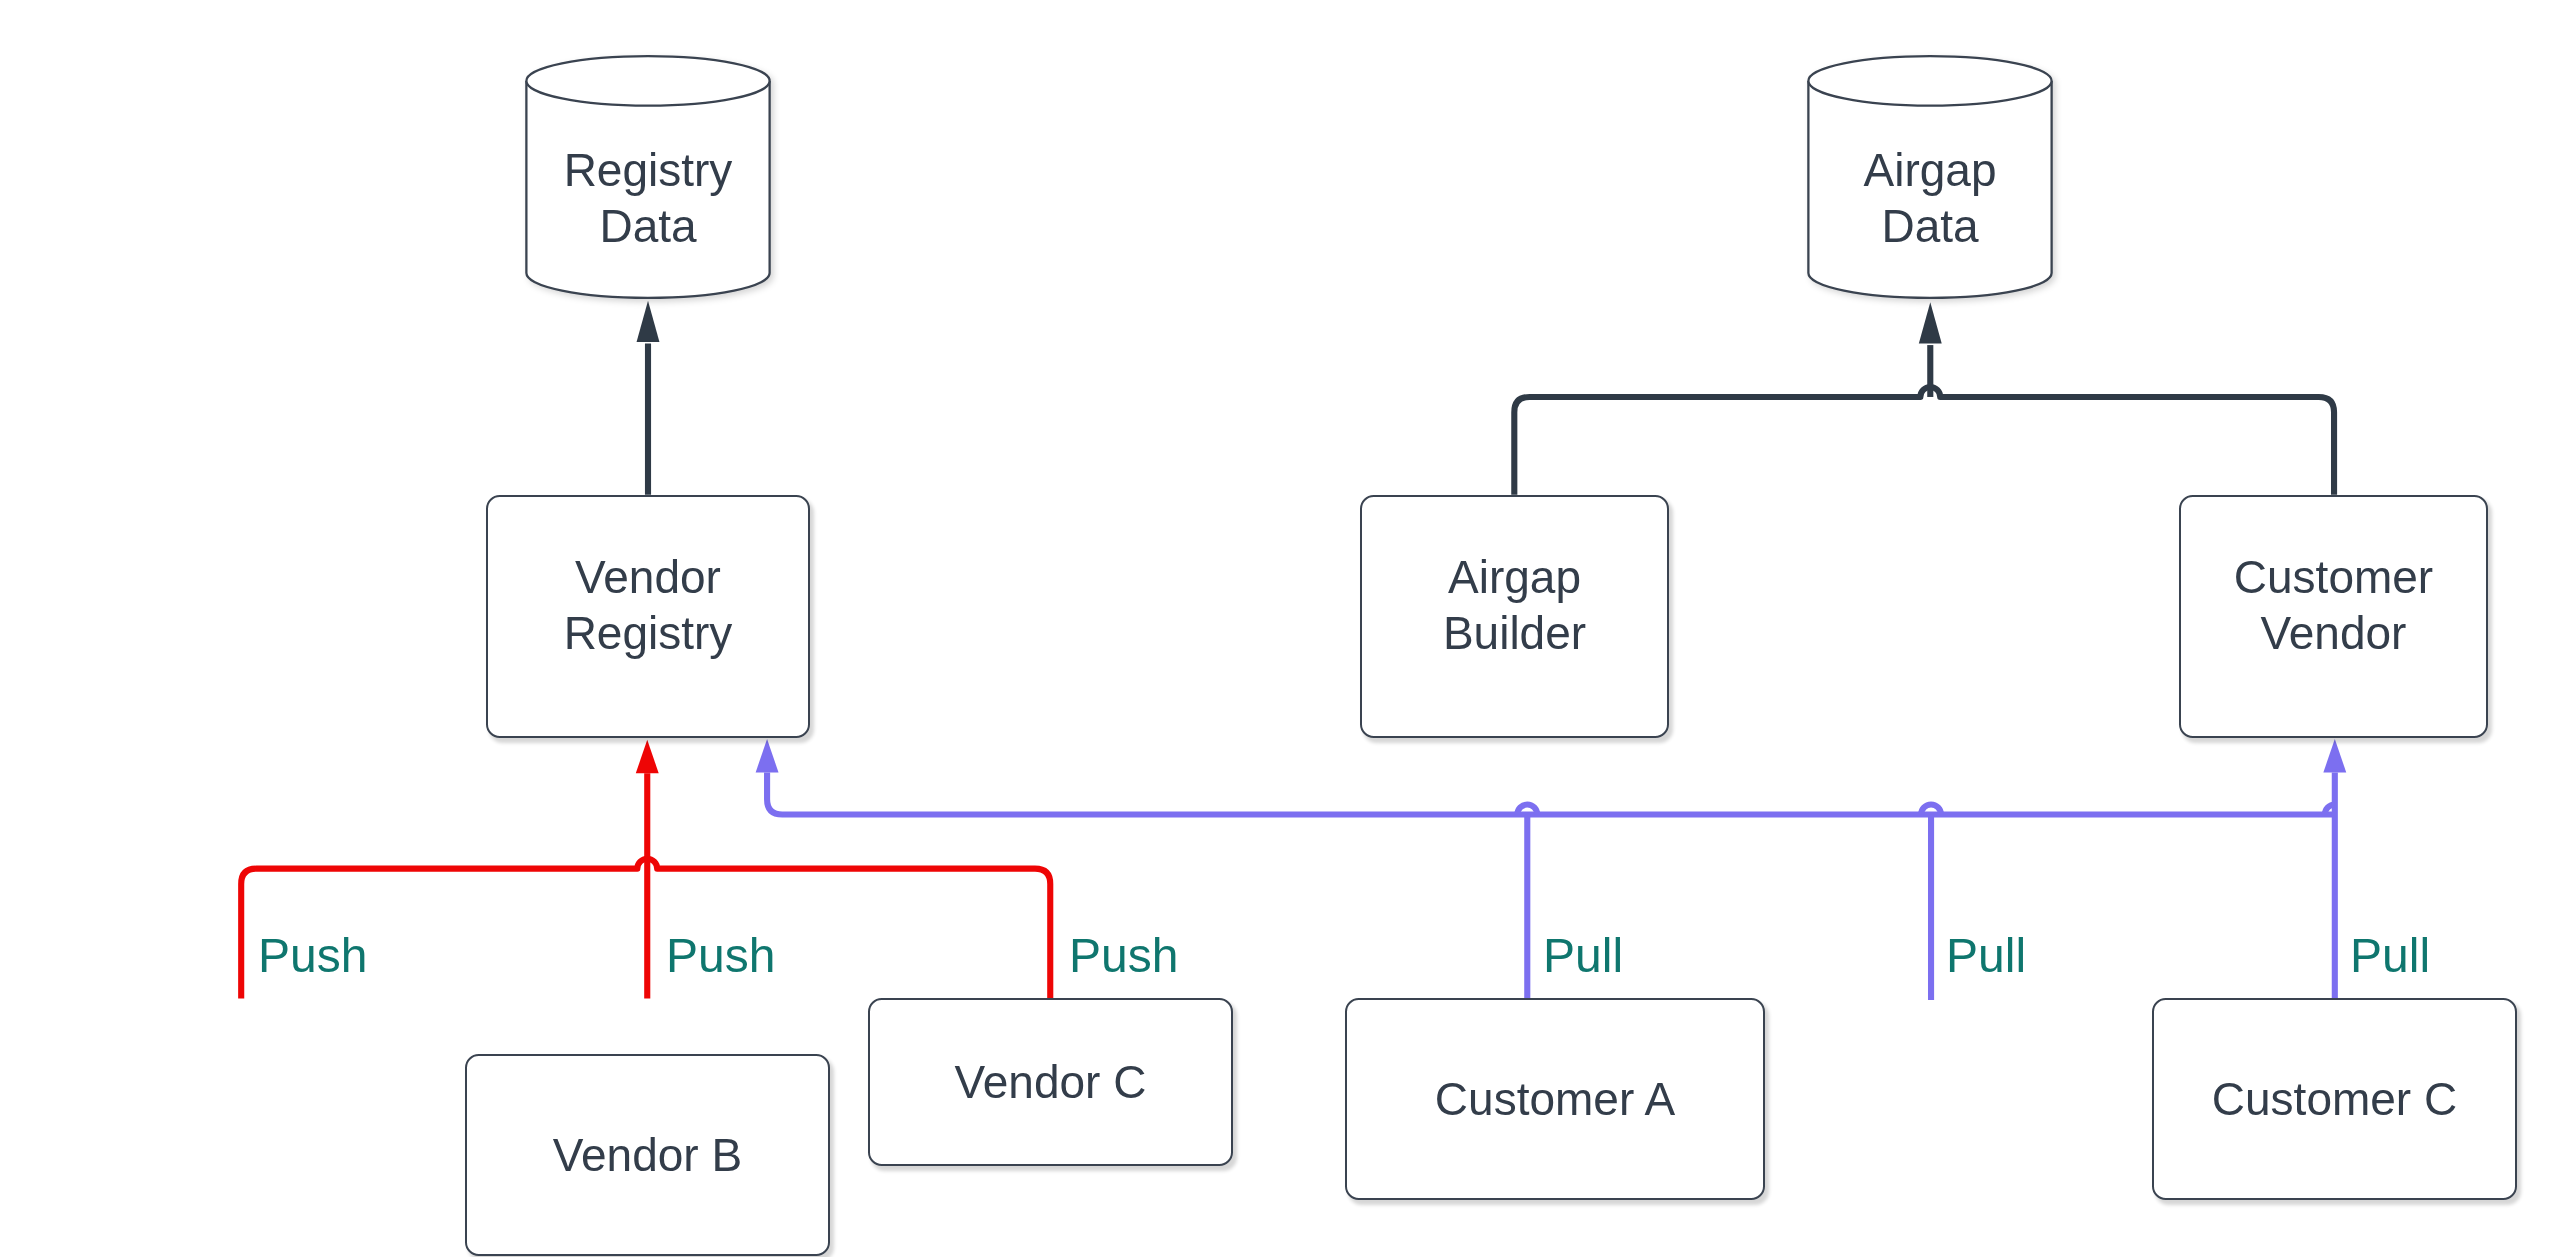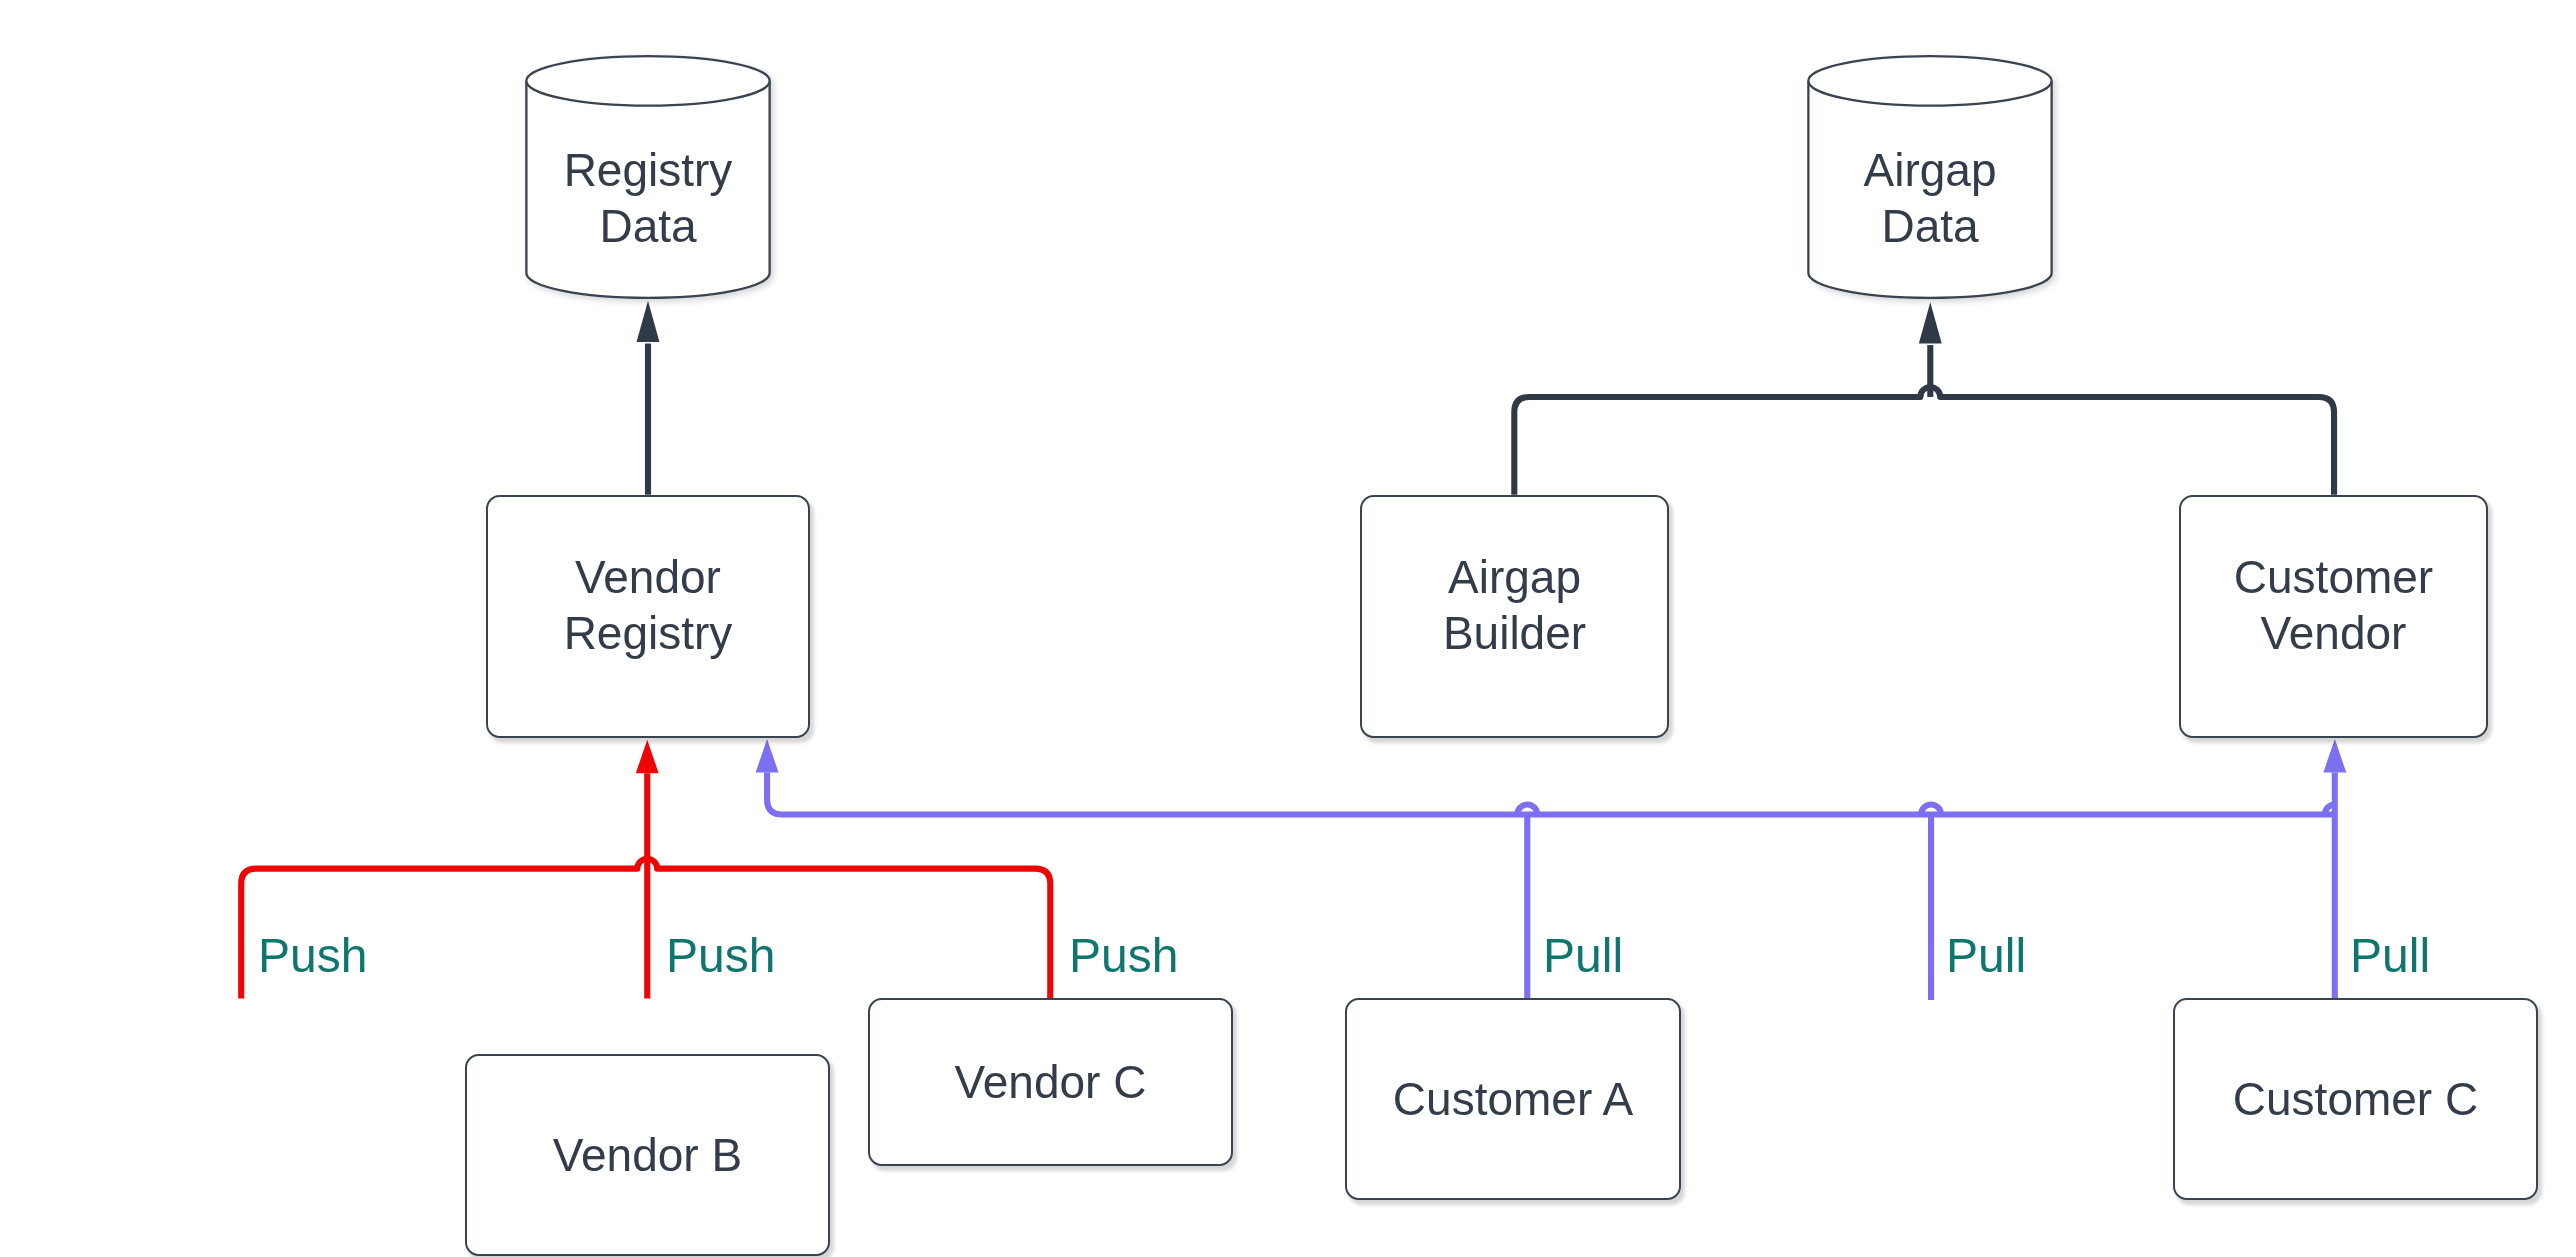--- a/index.html
+++ b/index.html
@@ -101,24 +101,24 @@
     <div>Customer</div>
     <div>Vendor</div>
   </div>
 
   <div class="node" style="left:465px;top:1054px;width:365px;height:202px;">
     <div>Vendor B</div>
   </div>
   <div class="node" style="left:868px;top:998px;width:365px;height:168px;">
     <div>Vendor C</div>
   </div>
-  <div class="node" style="left:1345px;top:998px;width:336px;height:202px;">
+  <div class="node" style="left:1345px;top:998px;width:420px;height:202px;">
     <div>Customer A</div>
   </div>
-  <div class="node" style="left:2152px;top:998px;width:365px;height:202px;margin-left:21px;">
+  <div class="node" style="left:2152px;top:998px;width:365px;height:202px;">
     <div>Customer C</div>
   </div>
 
   <div class="edge-label" style="left:258px;top:931px;">Push</div>
   <div class="edge-label" style="left:666px;top:931px;">Push</div>
   <div class="edge-label" style="left:1069px;top:931px;">Push</div>
   <div class="edge-label" style="left:1543px;top:931px;">Pull</div>
   <div class="edge-label" style="left:1946px;top:931px;">Pull</div>
   <div class="edge-label" style="left:2350px;top:931px;">Pull</div>
 

